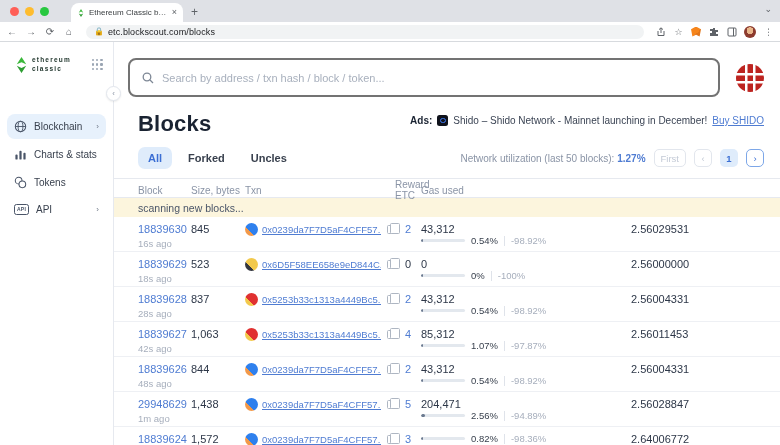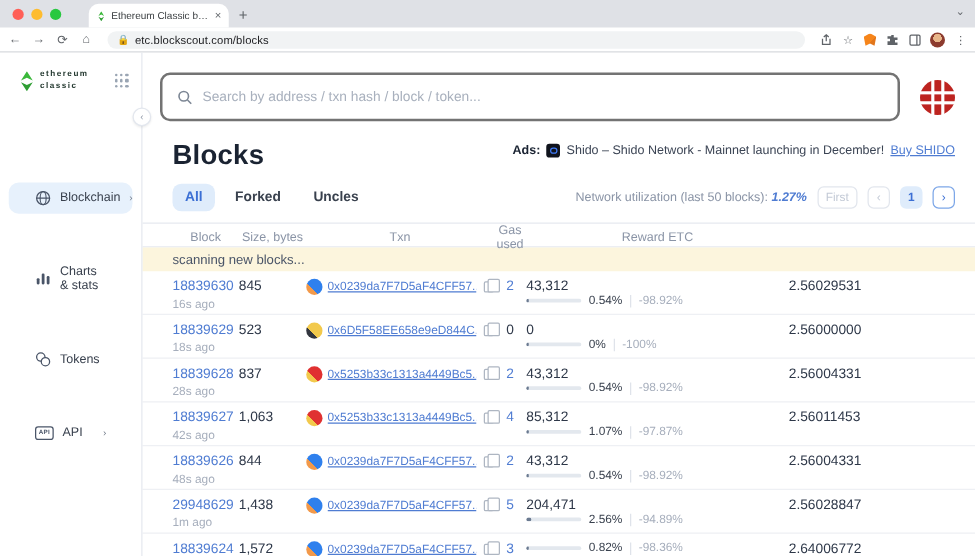--- a/index.html
+++ b/index.html
@@ -32,21 +32,21 @@
   
   .app { display:flex; height:403px; }
   .sidebar { width:114px; border-right:1px solid #e6e9ef; position:relative; flex:0 0 auto; padding-top:14px; }
   .logo-row { display:flex; align-items:center; padding:0 10px 0 16px; gap:5px; }
   .etc-mark { width:11px; height:16px; flex:0 0 auto; }
   .logo-text { font-size:6.5px; font-weight:bold; color:#23382f; letter-spacing:1.2px; line-height:1.35; text-transform:lowercase; flex:1; }
   .grid-icon { width:11px; height:11px; display:grid; grid-template-columns:repeat(3,1fr); gap:1.5px; }
   .grid-icon span { background:#9aa5b3; border-radius:50%; width:2.2px; height:2.2px; }
   .collapse-btn { position:absolute; right:-8px; top:44px; width:15px; height:15px; border-radius:50%; background:#fff; border:1px solid #e3e7ee; box-shadow:0 1px 2px rgba(0,0,0,.08); color:#8b95a5; font-size:8px; display:flex; align-items:center; justify-content:center; z-index:5; }
   .side-items { margin-top:40px; padding:0 7px; display:flex; flex-direction:column; gap:3px; }
-  .side-item { display:flex; align-items:center; gap:7px; padding:6px 21px; border-radius:8px; color:#39414e; font-size:10px;margin-top:32px; }
+  .side-item { display:flex; align-items:center; gap:7px; padding:6px 7px; border-radius:8px; color:#39414e; font-size:10px; }
   .side-item.active { background:#e7f1fc; }
   .side-item .chev { margin-left:auto; color:#6e7887; font-size:8px; }
   .side-ic { width:13px; height:13px; flex:0 0 auto; color:#4a5568; }
   .api-badge { width:15px; height:11px; border:1px solid #4a5568; border-radius:2.5px; font-size:5px; font-weight:bold; color:#4a5568; display:flex; align-items:center; justify-content:center; letter-spacing:.2px; }
 
   .main { flex:1; min-width:0; }
 
   
   .search-row { display:flex; align-items:center; gap:16px; padding:16px 16px 0 14px; }
   .searchbox { flex:1; height:39px; border:2px solid #737373; border-radius:8px; display:flex; align-items:center; gap:8px; padding:0 12px; }
@@ -70,28 +70,28 @@
   .shido-ic i { width:5.5px; height:5.5px; border:1.4px solid #3f7bf6; border-radius:50%; display:block; }
   .ad-link { color:#4f7cd2; }
 
   
   .tabs-row { display:flex; align-items:center; padding:10px 16px 9px 24px; }
   .seg { display:flex; align-items:center; gap:6px;text-align:right; }
   .seg-tab { font-size:11px; font-weight:bold; color:#39414e; padding:5px 10px; border-radius:7px; }
   .seg-tab.active { background:#dfecfb; color:#3b6fd4; }
   .tabs-right { margin-left:auto; display:flex; align-items:center; gap:8px; }
   .util { font-size:10px; color:#8a94a6; }
-  .util b { color:#4f7cd2; font-weight:bold;font-style:italic; }
+  .util b { color:#4f7cd2; font-weight:bold; }
   .pg { height:18px; min-width:18px; border:1px solid #e2e6ed; border-radius:5px; background:#fff; font-size:9.5px; color:#c3cad6; display:flex; align-items:center; justify-content:center; padding:0 6px; }
   .pg.page { border:none; background:#dfecfb; color:#3b6fd4; font-weight:bold; }
   .pg.next { border-color:#7da7e8; color:#3b6fd4; }
 
   
   .thead, .trow { display:grid; grid-template-columns:53px 54px 150px 26px 210px 1fr; padding:0 16px 0 24px; align-items:center; }
-  .thead { height:20px; border-top:1px solid #e6e9ef; border-bottom:1px solid #e6e9ef;text-align:center; }
+  .thead { height:20px; border-top:1px solid #e6e9ef; border-bottom:1px solid #e6e9ef; }
   .th { font-size:10px; color:#8a94a6; }
   .banner { height:19px; background:#fcf5dd; display:flex; align-items:center; padding-left:24px; font-size:10.5px; color:#4a5568; }
   .trow { height:35px; border-bottom:1px solid #eef0f4; align-items:flex-start; padding-top:6px; }
   .blk a, .txn-link { color:#4f7cd2; text-decoration:none; }
   .blk { font-size:11px; }
   .age { font-size:9.5px; color:#a6aebc; margin-top:3px; }
   .size, .gasnum, .reward, .txn-plain { font-size:11px; color:#2d3748; }
   .miner { display:flex; align-items:center; gap:4px; min-width:0; }
   .mini-av { width:13px; height:13px; border-radius:50%; flex:0 0 auto; }
   .addr { font-size:9.5px; color:#4f7cd2; white-space:nowrap; overflow:hidden; }
@@ -252,22 +252,22 @@
         <span class="pg">‹</span>
         <span class="pg page">1</span>
         <span class="pg next">›</span>
       </div>
     </div>
 
     <div class="thead">
       <span class="th">Block</span>
       <span class="th">Size, bytes</span>
       <span class="th">Txn</span>
+      <span class="th">Reward ETC</span>
       <span class="th">Gas used</span>
-      <span class="th">Reward ETC</span>
     </div>
     <div class="banner">scanning new blocks...</div>
     <div id="tbody">
         <div class="trow">
           <div class="blk"><a href="#">18839630</a><div class="age">16s ago</div></div>
           <div class="size">845</div>
           <div class="miner">
             <span class="mini-av" style="background: linear-gradient(45deg, rgb(242, 153, 74) 38%, rgb(47, 128, 237) 38%);"></span>
             <a class="addr" href="#">0x0239da7F7D5aF4CFF57...b875</a>
             <span class="copy"></span>

